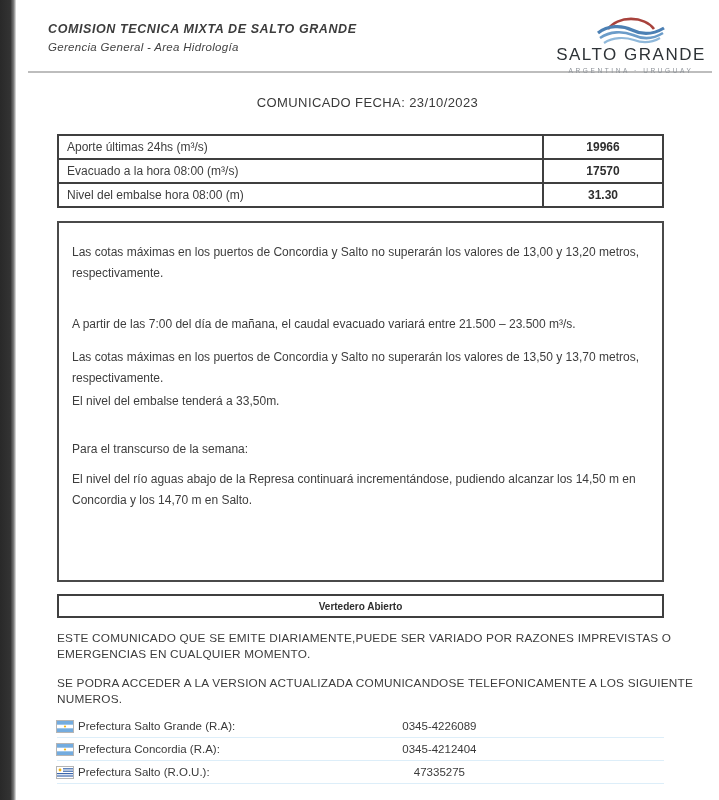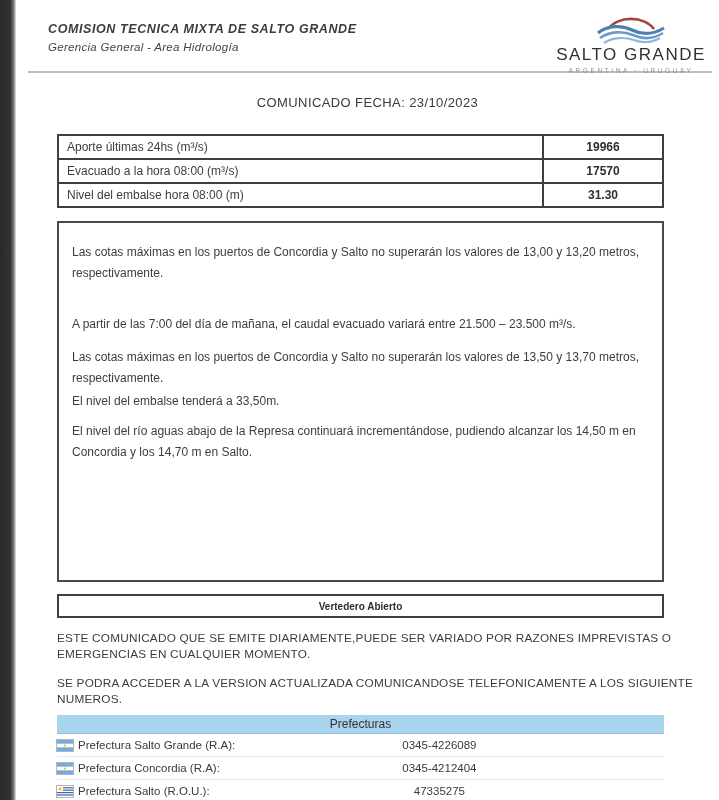--- a/index.html
+++ b/index.html
@@ -151,32 +151,32 @@
       <td class="val">31.30</td>
     </tr>
   </tbody>
     </table>
 
   <div class="bulletin-box">
     <p class="mt-s">Las cotas máximas en los puertos de Concordia y Salto no superarán los valores de 13,00 y 13,20 metros, respectivamente.</p>
     <p class="mt-l">A partir de las 7:00 del día de mañana, el caudal evacuado variará entre 21.500 – 23.500 m³/s.</p>
     <p class="mt-m">Las cotas máximas en los puertos de Concordia y Salto no superarán los valores de 13,50 y 13,70 metros, respectivamente.</p>
     <p class="mt-xs">El nivel del embalse tenderá a 33,50m.</p>
+    <p class="mt-xl">Para el transcurso de la semana:</p>
     <p class="mt-s">El nivel del río aguas abajo de la Represa continuará incrementándose, pudiendo alcanzar los 14,50 m en Concordia y los 14,70 m en Salto.</p>
   </div>
 
   <div class="status-box">Vertedero Abierto</div>
 
   <div class="disclaimers">
     <p>ESTE COMUNICADO QUE SE EMITE DIARIAMENTE,PUEDE SER VARIADO POR RAZONES IMPREVISTAS O EMERGENCIAS EN CUALQUIER MOMENTO.</p>
     <p>SE PODRA ACCEDER A LA VERSION ACTUALIZADA COMUNICANDOSE TELEFONICAMENTE A LOS SIGUIENTE NUMEROS.</p>
   </div>
 
   <div class="pref-table">
-    <div class="pref-header">Prefecturas</div>
 
     <div class="pref-row">
       <span class="pref-label">
         <svg class="flag" width="16" height="11" viewBox="0 0 16 11">
           <rect width="16" height="11" fill="#74acdf"></rect>
             <rect y="3.7" width="16" height="3.6" fill="#ffffff"></rect>
           <circle cx="8" cy="5.5" r="1.1" fill="#f6b40e"></circle>
         </svg>
         <span>Prefectura Salto Grande (R.A):</span>
       </span>

